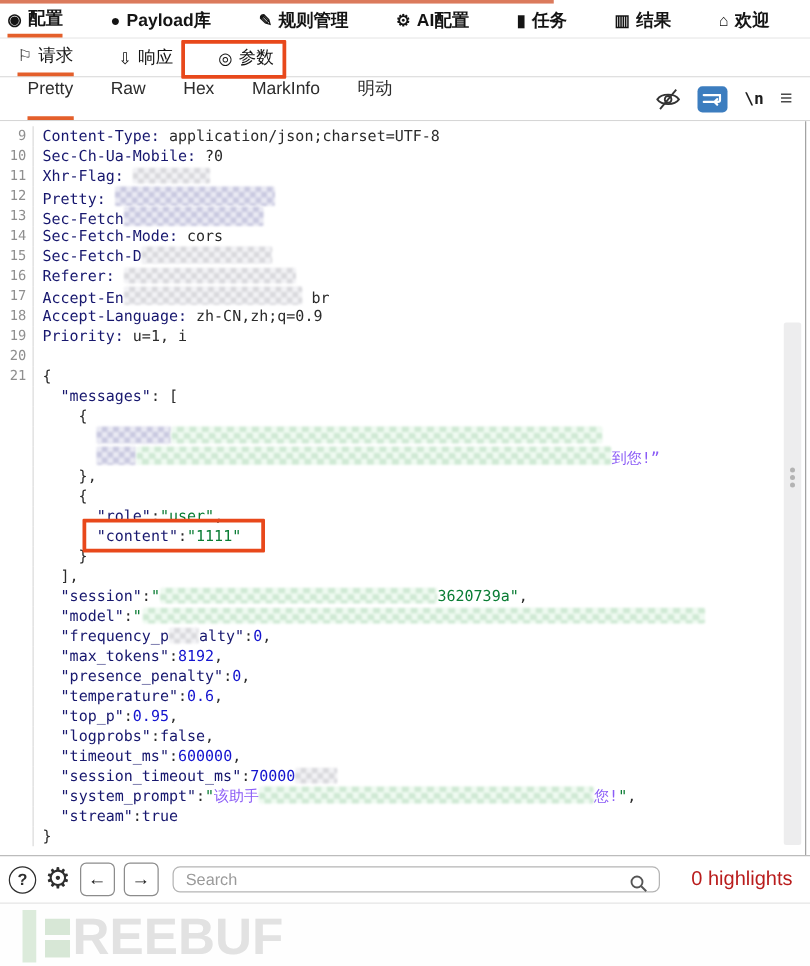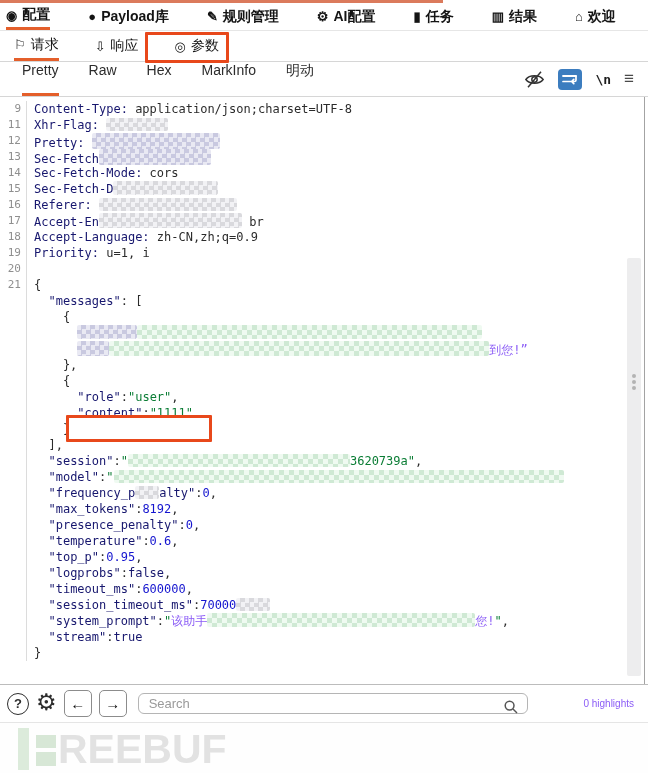--- a/index.html
+++ b/index.html
@@ -79,21 +79,21 @@
   .help-btn { width:22px; height:22px; border:1.6px solid #2e2e2e; border-radius:50%;
     display:flex; align-items:center; justify-content:center; font-size:13px; font-weight:700; color:#2e2e2e; }
   .gear-btn { font-size:23px; color:#2e2e2e; line-height:1; margin-top:-2px; }
   .nav-btn { width:28px; height:27px; border:1px solid #8c8c8c; border-radius:5px; background:#fff;
     display:flex; align-items:center; justify-content:center; font-size:15px; color:#111; }
   .search-wrap { position:relative; margin-left:4px; }
   .search-input { width:390px; height:21px; border:1px solid #b5b5b5; border-radius:6px;
     padding:0 30px 0 10px; font-size:13px; color:#333; outline:none; font-family:"Liberation Sans", sans-serif; }
   .search-input::placeholder { color:#9a9a9a; }
   .search-mag { position:absolute; right:9px; top:6px; }
-  .highlights { margin-left:auto; padding-right:14px; font-size:10px; color:#8b5cf6; }
+  .highlights { margin-left:auto; padding-right:14px; font-size:16px; color:#b91c1c; }
 
   
   .watermark { position:absolute; left:0; top:722px; width:648px; height:68px;
     border-top:1px solid #e5e5e5; background:#fefefe; }
   .wm-bar { position:absolute; left:18px; top:5px; width:11px; height:42px; background:#dcebdb; }
   .wm-sq1 { position:absolute; left:36px; top:12px; width:20px; height:13px; background:#d7e7d6; }
   .wm-sq2 { position:absolute; left:36px; top:29px; width:20px; height:14px; background:#d7e7d6; }
   .wm-text { position:absolute; left:58px; top:3px; font-size:41px; font-weight:700;
     letter-spacing:0px; color:#e2e2e2; font-family:"Liberation Sans", sans-serif; }
 </style>
@@ -182,20 +182,21 @@
         </svg>
       </span>
       <span class="vi nl-label">\n</span>
       <span class="vi menu-glyph">≡</span>
     </div>
   </div>
 
   <div class="code-area">
     <div>
         <div class="code-line"><span class="lnum">9</span><span class="lbody"><span class="c-k">Content-Type:</span><span class="c-v"> application/json;charset=UTF-8</span></span></div>
+        <div class="code-line"><span class="lnum">10</span><span class="lbody"><span class="c-k">Sec-Ch-Ua-Mobile:</span><span class="c-v"> ?0</span></span></div>
         <div class="code-line"><span class="lnum">11</span><span class="lbody"><span class="c-k">Xhr-Flag:</span><span class="c-v"> </span><span class="mosaic mz" style="width: 62px; height: 13px;"></span></span></div>
         <div class="code-line"><span class="lnum">12</span><span class="lbody"><span class="c-k">Pretty:</span><span class="c-v"> </span><span class="mosaic mzp" style="width: 128px; height: 16px;"></span></span></div>
         <div class="code-line"><span class="lnum">13</span><span class="lbody"><span class="c-k">Sec-Fetch</span><span class="mosaic mzp" style="width: 112px; height: 16px;"></span></span></div>
         <div class="code-line"><span class="lnum">14</span><span class="lbody"><span class="c-k">Sec-Fetch-Mode:</span><span class="c-v"> cors</span></span></div>
         <div class="code-line"><span class="lnum">15</span><span class="lbody"><span class="c-k">Sec-Fetch-D</span><span class="mosaic mz" style="width: 105px; height: 14px;"></span></span></div>
         <div class="code-line"><span class="lnum">16</span><span class="lbody"><span class="c-k">Referer:</span><span class="c-v"> </span><span class="mosaic mz" style="width: 138px; height: 13px;"></span></span></div>
         <div class="code-line"><span class="lnum">17</span><span class="lbody"><span class="c-k">Accept-En</span><span class="mosaic mz" style="width: 143px; height: 15px;"></span><span class="c-v"> br</span></span></div>
         <div class="code-line"><span class="lnum">18</span><span class="lbody"><span class="c-k">Accept-Language:</span><span class="c-v"> zh-CN,zh;q=0.9</span></span></div>
         <div class="code-line"><span class="lnum">19</span><span class="lbody"><span class="c-k">Priority:</span><span class="c-v"> u=1, i</span></span></div>
         <div class="code-line"><span class="lnum">20</span><span class="lbody"></span></div>

